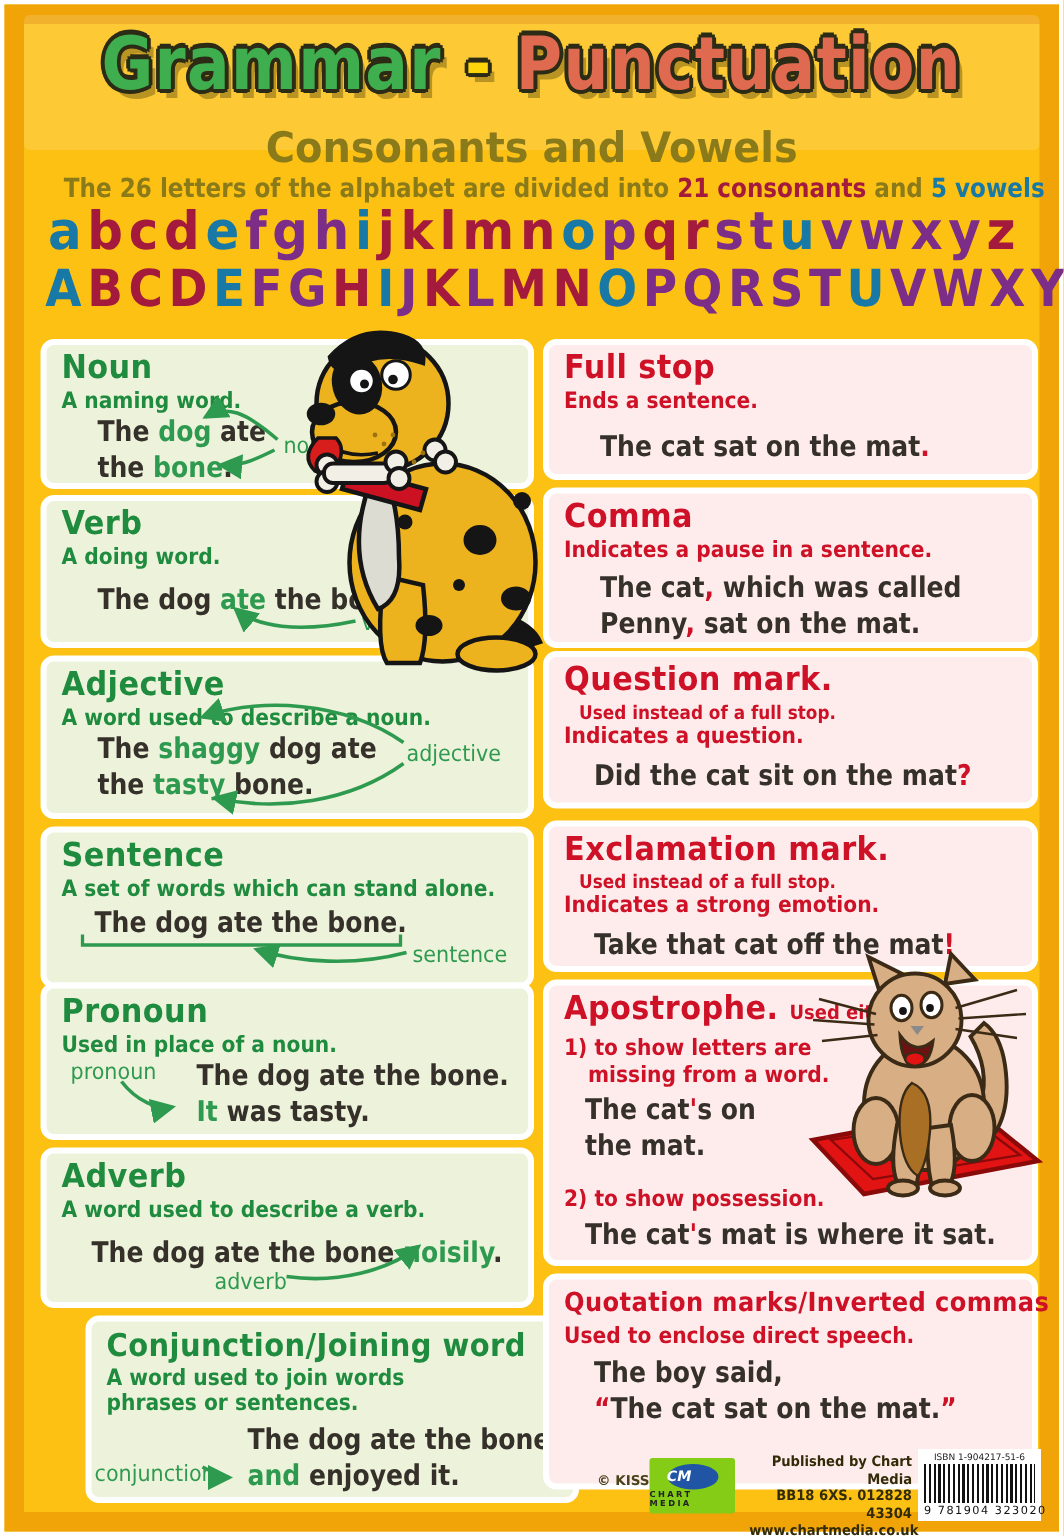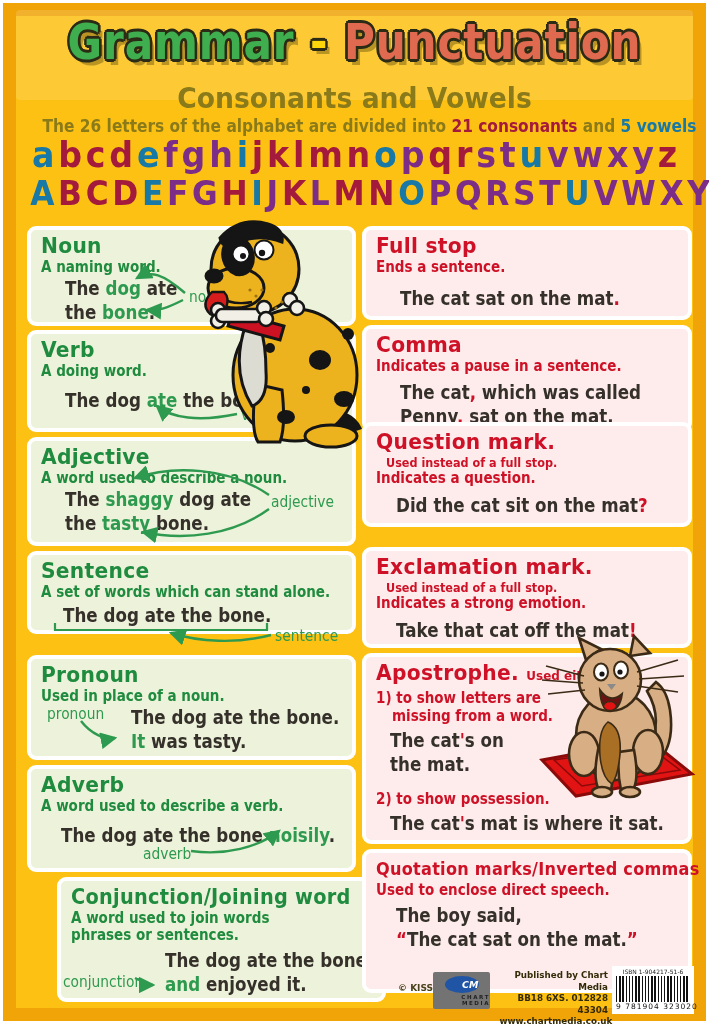--- a/index.html
+++ b/index.html
@@ -52,32 +52,32 @@
   .sent{font-size:19px;font-weight:700;line-height:24px;margin:0;white-space:nowrap;
         transform:scaleX(.88);transform-origin:0 0;margin-left:24px;}
   .tag{position:absolute;font-size:15px;font-weight:500;color:#2e9a4f;white-space:nowrap;
        transform:scaleX(.92);transform-origin:0 0;}
   .overlay{position:absolute;left:0;top:0;width:100%;height:100%;overflow:visible;pointer-events:none;}
   .arr{fill:none;stroke:#2e9a4f;stroke-width:2.4;marker-end:url(#ah);}
   .arr2{fill:none;stroke:#2e9a4f;stroke-width:2.2;}
 
   
   .g1{top:226px;height:100px;} .g2{top:330px;height:102px;} .g3{top:437px;height:109px;}
-  .g4{top:551px;height:83px;}  .g5{top:655px;height:105px;} .g6{top:765px;height:107px;}
+  .g4{top:551px;height:108px;}  .g5{top:655px;height:105px;} .g6{top:765px;height:107px;}
   .g7{top:877px;height:125px;margin-left:30px;}
-  .p1{top:226px;height:94px;}  .p2{top:325px;height:107px;} .p3{top:422px;height:105px;}
+  .p1{top:226px;height:94px;}  .p2{top:325px;height:107px;} .p3{top:434px;height:105px;}
   .p4{top:547px;height:101px;} .p5{top:653px;height:191px;} .p6{top:849px;height:144px;}
 
   
   #dog{position:absolute;left:198px;top:212px;z-index:5;}
   #cat{position:absolute;left:538px;top:634px;z-index:5;}
 
   
   .copy{position:absolute;left:398px;top:983px;font-size:9px;font-weight:700;color:#4a431c;}
-  .logo{position:absolute;left:433px;top:972px;width:57px;height:37px;background:#737373;border-radius:2px;text-align:right;}
+  .logo{position:absolute;left:433px;top:972px;width:57px;height:37px;background:#84cc16;border-radius:2px;text-align:left;}
   .logo-oval{width:34px;height:17px;background:#1f55a4;border-radius:50%;margin:4px auto 1px;
              color:#fff;font-size:9.5px;font-style:italic;font-weight:700;line-height:17px;}
   .logo-name{font-size:5.5px;letter-spacing:1.6px;color:#222;font-weight:700;}
   .pub{position:absolute;left:490px;top:969px;width:118px;font-size:9.5px;font-weight:700;color:#332b08;
        text-align:right;line-height:11.5px;transform:scaleX(.92);transform-origin:100% 0;}
   .bar{position:absolute;left:612px;top:966px;width:82px;height:48px;background:#fff;
        padding:2px 4px;box-sizing:border-box;}
   .bar-isbn{font-size:6px;text-align:center;color:#222;white-space:nowrap;}
   .bar-stripes{height:26px;margin-top:1px;
        background:repeating-linear-gradient(90deg,#111 0px,#111 1.5px,#fff 1.5px,#fff 3.2px);}

